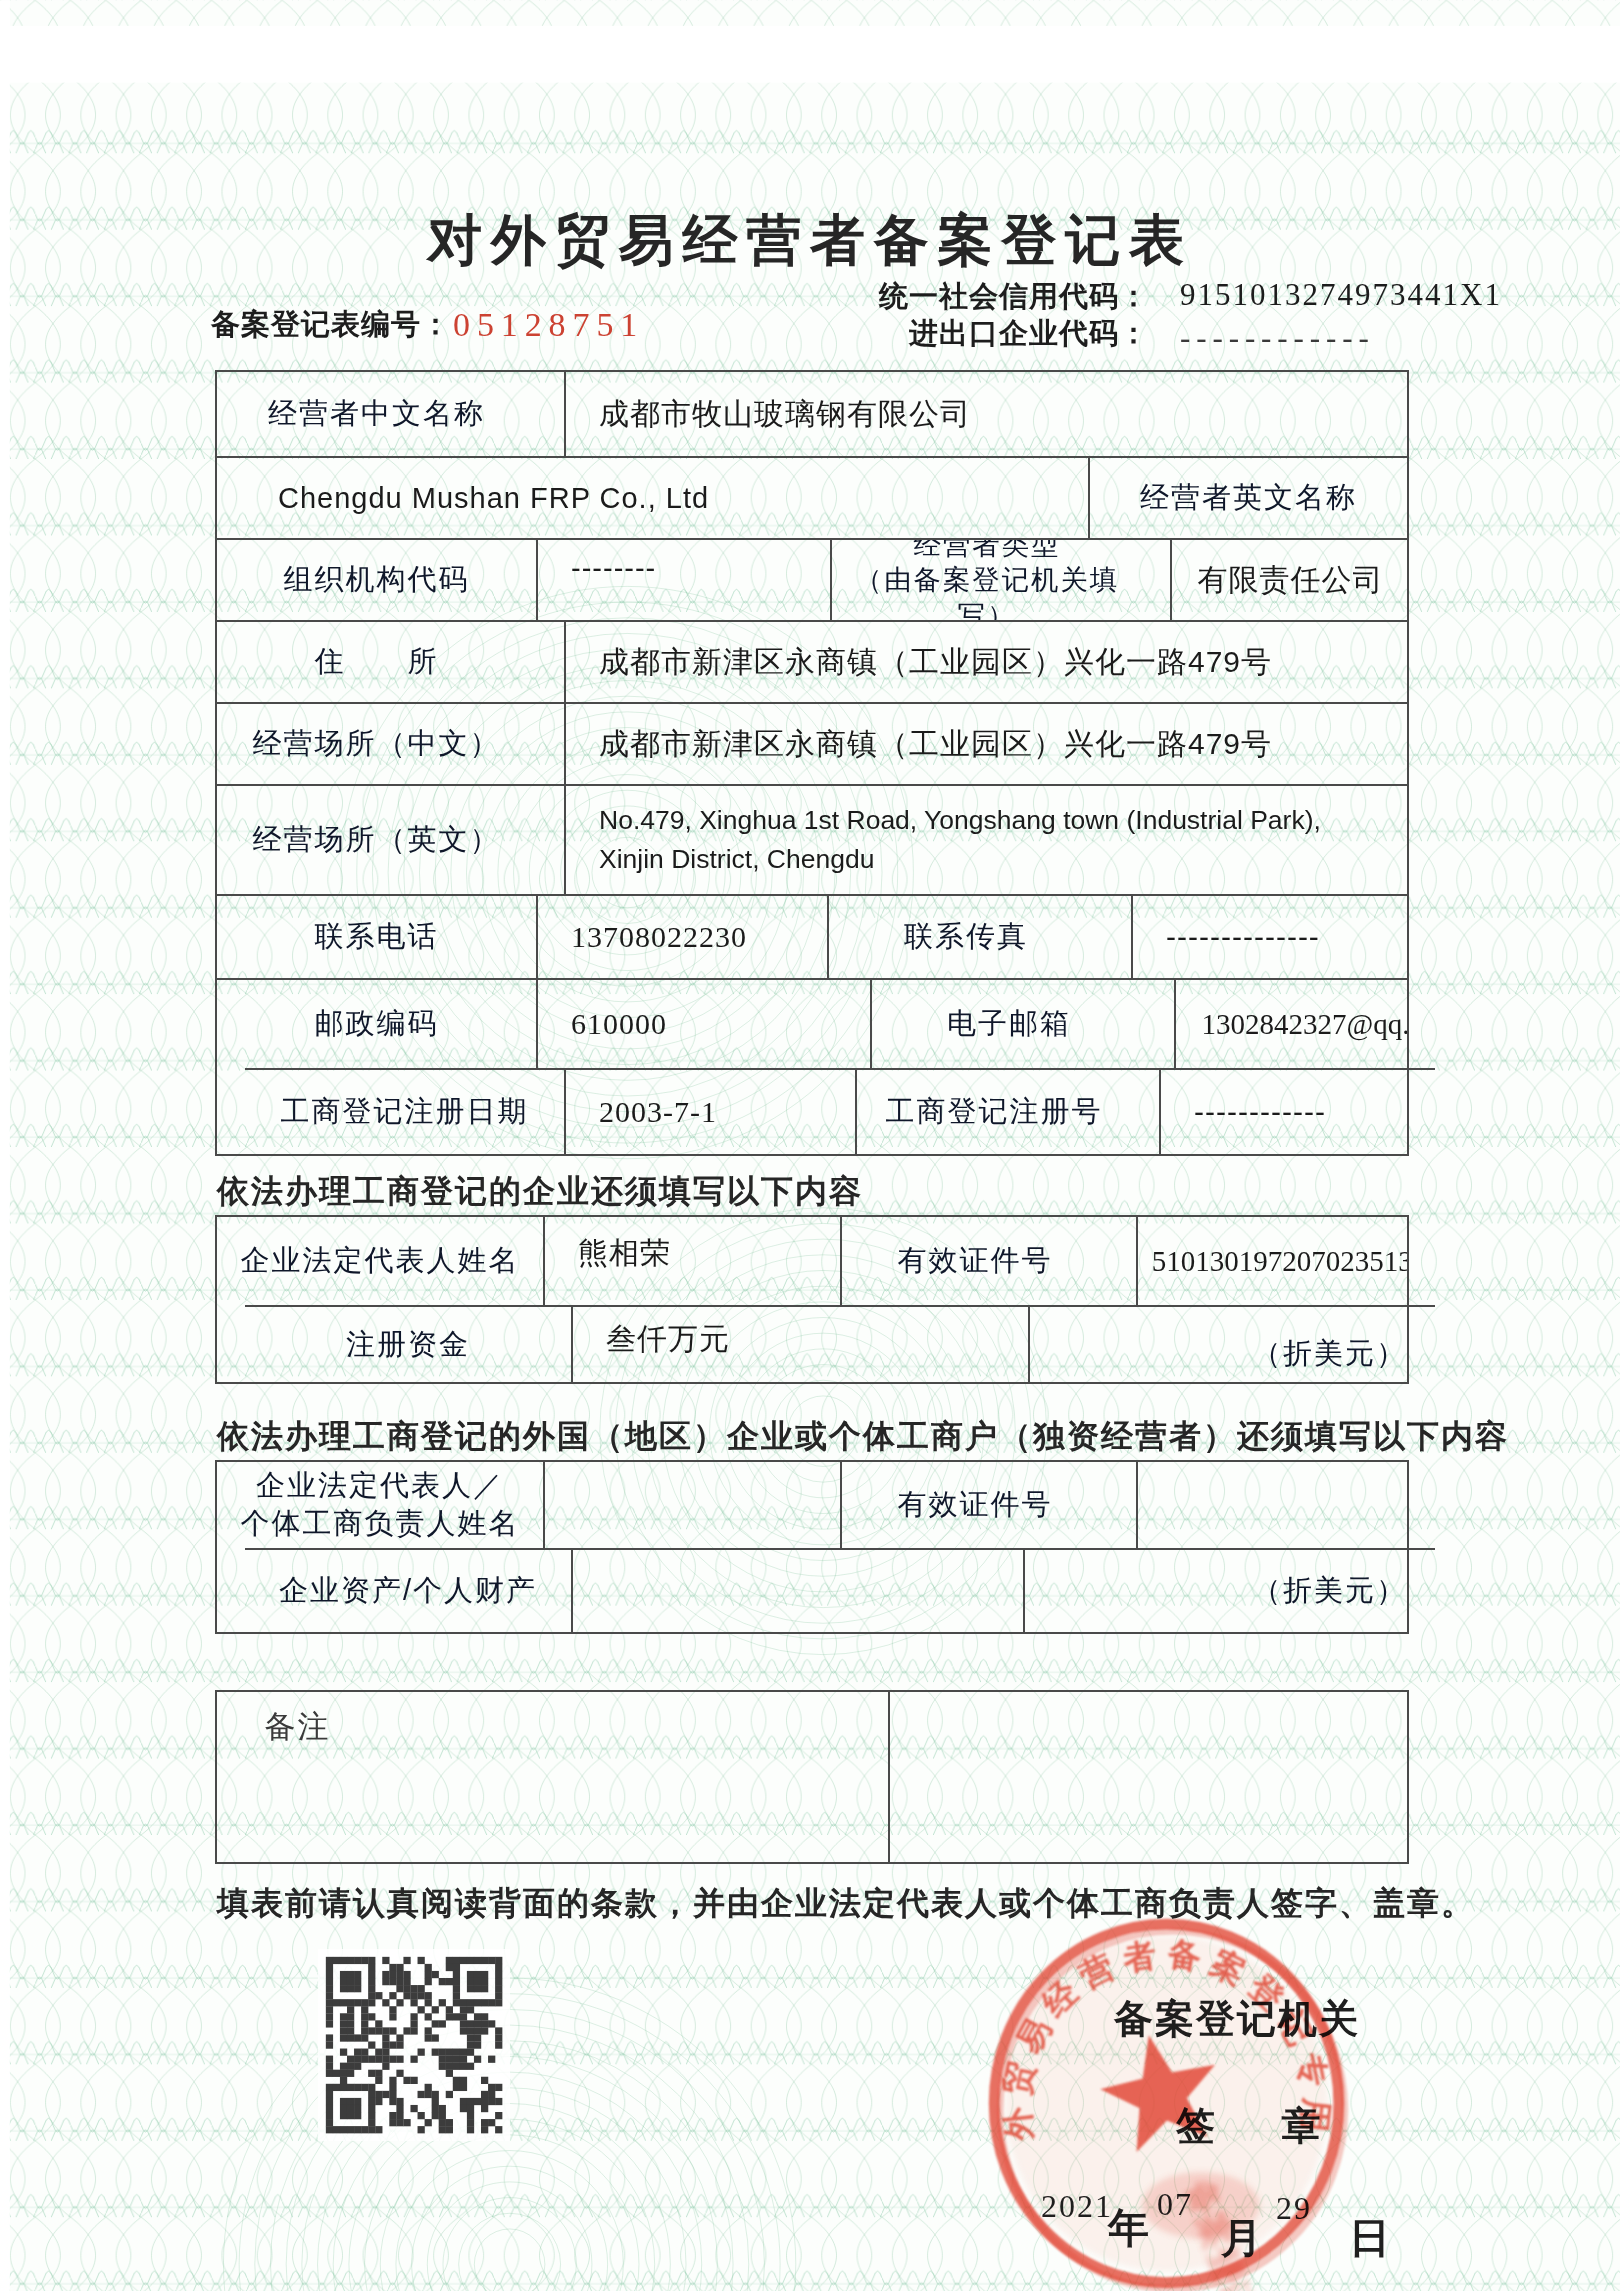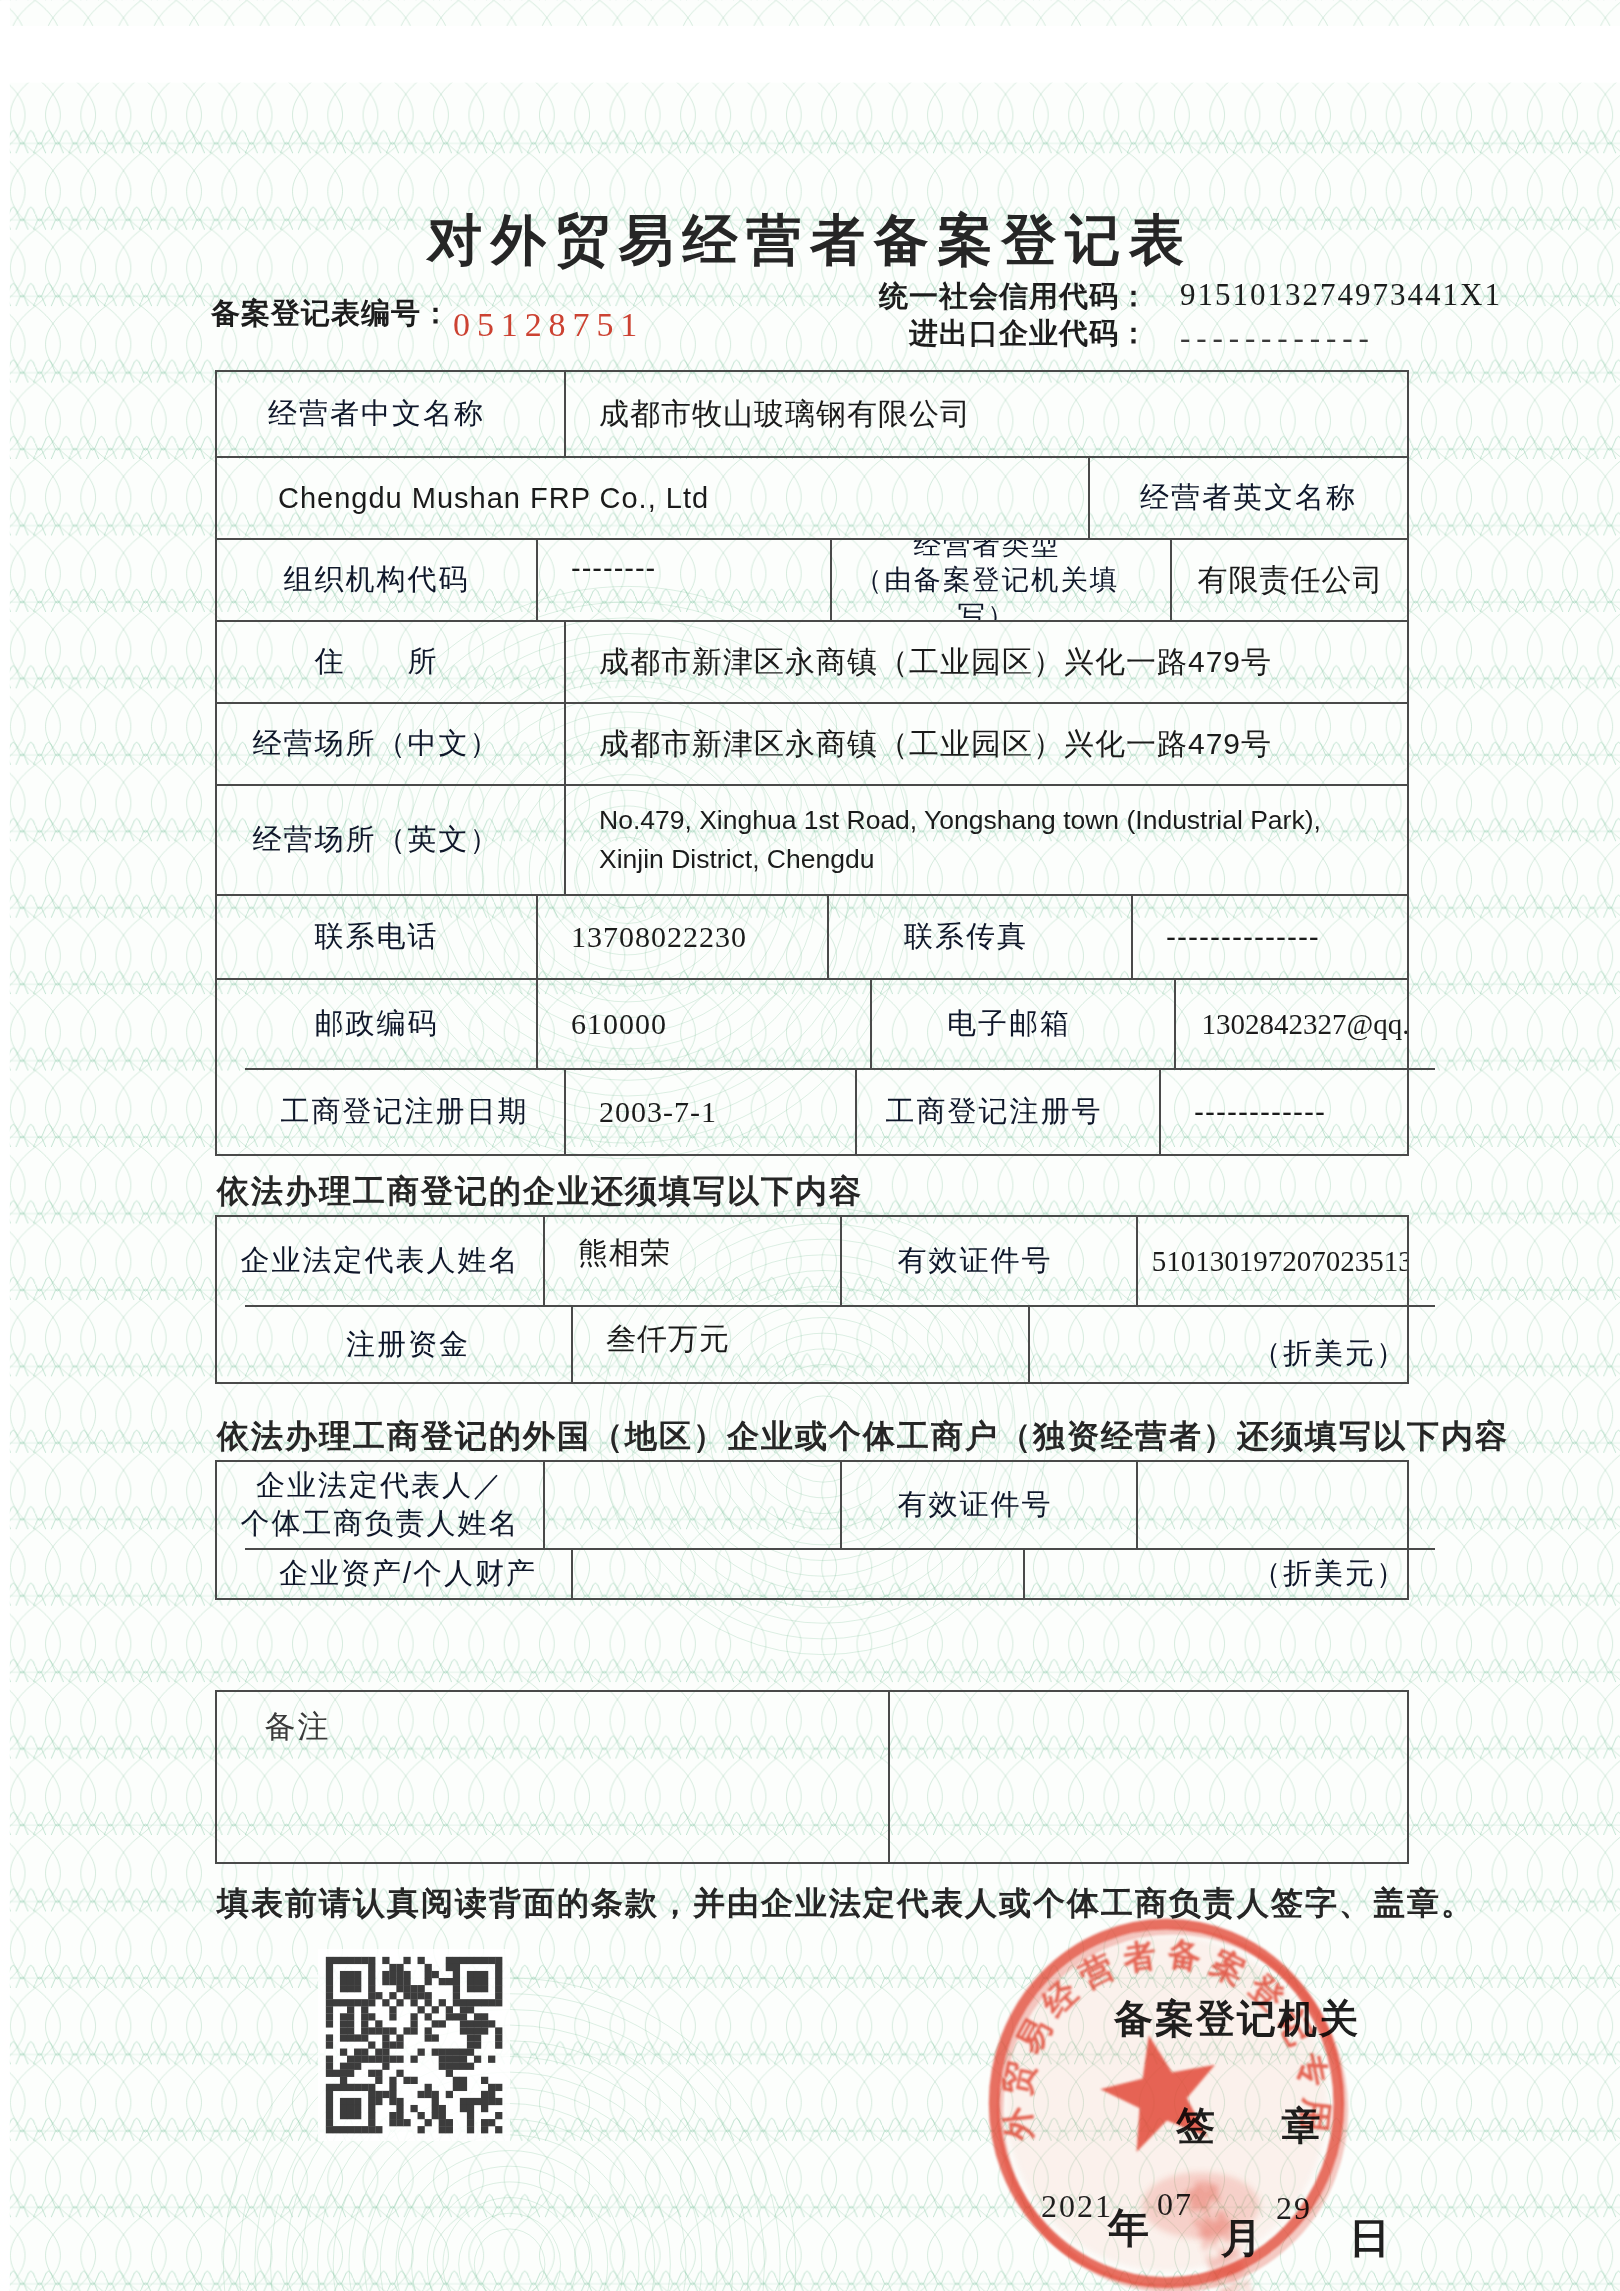--- a/index.html
+++ b/index.html
@@ -117,21 +117,21 @@
     <rect x="0" y="0" width="10" height="2338" fill="#ffffff"></rect>
   </svg>
 
   <div class="content">
 
     <div class="doc-title">对外贸易经营者备案登记表</div>
     <div class="hdr-line" style="left:755px;top:277px;width:394px;text-align:right;">统一社会信用代码：</div>
     <div class="usc-value num" style="left:1180px;top:277px;">9151013274973441X1</div>
     <div class="hdr-line" style="left:755px;top:314px;width:394px;text-align:right;">进出口企业代码：</div>
     <div class="usc-value num dashline" style="left:1180px;top:320px;letter-spacing:5.9px;">------------</div>
-    <div class="hdr-line" style="left:211px;top:294px;">备案登记表编号：</div>
+    <div class="hdr-line" style="left:211px;top:305px;">备案登记表编号：</div>
     <div class="reg-value num" style="left:453px;top:306px;">05128751</div>
 
     <div class="tbl" style="left:215px;top:370px;width:1194px;height:786px;">
       <div class="row" style="height:84px;">
         <div class="cell lab" style="width:319px;">经营者中文名称</div>
         <div class="cell val flex1">成都市牧山玻璃钢有限公司</div>
       </div>
       <div class="row" style="height:82px;">
         <div class="cell val flex1" style="font-size:29px;">Chengdu Mushan FRP Co., Ltd</div>
         <div class="cell lab" style="width:319px;">经营者英文名称</div>
@@ -186,21 +186,21 @@
         <div class="cell val serif-val flex1" style="padding-left:13.7px;font-size:29px;letter-spacing:0;">510130197207023513</div>
       </div>
       <div class="row flex1">
         <div class="cell lab" style="width:326px;">注册资金</div>
         <div class="cell val val-top" style="width:429px;">叁仟万元</div>
         <div class="cell lab right flex1" style="align-items:flex-end;padding-bottom:9.8px;">（折美元）</div>
       </div>
     </div>
 
     <div class="section-heading" style="left:217px;top:1415px;">依法办理工商登记的外国（地区）企业或个体工商户（独资经营者）还须填写以下内容</div>
-    <div class="tbl" style="left:215px;top:1460px;width:1194px;height:140px;">
+    <div class="tbl" style="left:215px;top:1460px;width:1194px;height:174px;">
       <div class="row" style="height:86px;">
         <div class="cell lab" style="width:326px;flex-direction:column;justify-content:center;">
           <div>企业法定代表人／</div>
           <div>个体工商负责人姓名</div>
         </div>
         <div class="cell" style="width:297px;"></div>
         <div class="cell lab" style="width:268px;">有效证件号</div>
         <div class="cell flex1"></div>
       </div>
       <div class="row flex1">

